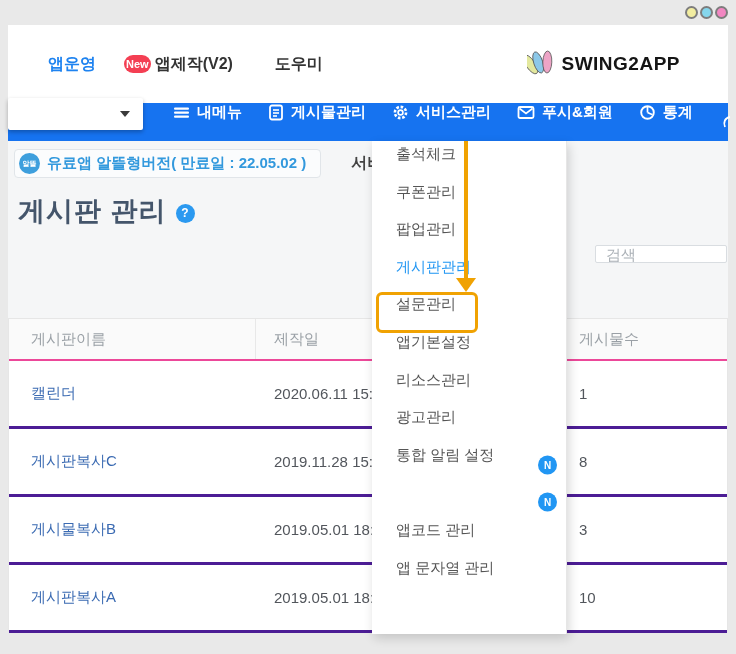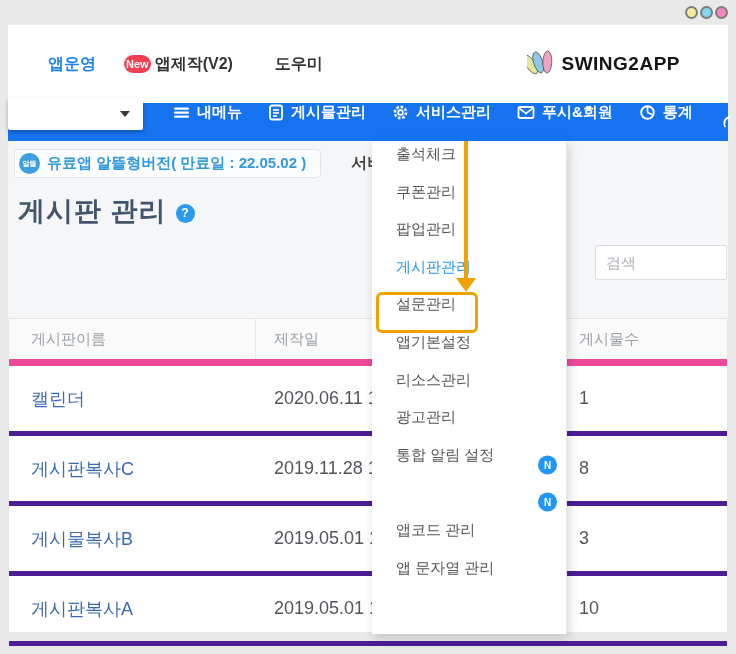--- a/index.html
+++ b/index.html
@@ -35,33 +35,33 @@
   .crumb-box{display:flex;align-items:center;gap:7px;border:1px solid #e1e5e9;border-radius:4px;padding:3px 14px 3px 4px;background:#fbfcfd;}
   .plan-badge{width:21px;height:21px;border-radius:50%;background:#3e9fdd;color:#fff;font-size:7px;font-weight:700;display:flex;align-items:center;justify-content:center;}
   .crumb-app{color:#3399dd;font-size:15px;font-weight:600;}
   .crumb-section{margin-left:30px;color:#444;font-size:16px;font-weight:700;}
   .crumb-chevron{margin-left:10px;color:#a9aeb4;font-size:14px;font-weight:700;}
 
   .title-row{position:absolute;left:10px;top:52px;display:flex;align-items:center;gap:9px;}
   .page-title{font-size:27px;font-weight:700;color:#44556b;letter-spacing:1px;}
   .help-icon{width:19px;height:19px;border-radius:50%;background:#2b99f0;color:#fff;font-size:12px;font-weight:700;display:flex;align-items:center;justify-content:center;cursor:pointer;margin-top:4px;}
 
-  .search-input{position:absolute;top:104px;right:1px;width:132px;height:35px;box-sizing:border-box;border:1px solid #d9dde1;border-radius:2px;background:#fff;padding:0 10px;font-size:15px;color:#333;font-family:"Liberation Sans",sans-serif;outline:none;}
+  .search-input{position:absolute;top:104px;right:1px;width:132px;height:18px;box-sizing:border-box;border:1px solid #d9dde1;border-radius:2px;background:#fff;padding:0 10px;font-size:15px;color:#333;font-family:"Liberation Sans",sans-serif;outline:none;}
   .search-input::placeholder{color:#aab0b6;}
 
   
   .board-card{position:absolute;left:0;right:0;top:177px;bottom:0;background:#fff;border:1px solid #e6e6e6;border-bottom:none;box-sizing:border-box;}
-  .t-head{display:flex;height:40px;background:#fafafa;border-bottom:7px solid #ec4899;color:#9aa0a6;font-size:15px;}
+  .t-head{display:flex;height:40px;background:#fafafa;border-bottom:2px solid #ec4899;color:#9aa0a6;font-size:15px;}
   .t-head .c1{border-right:1px solid #e8e8e8;}
   .t-head .c2{border-right:1px solid #e8e8e8;}
   .cell{display:flex;align-items:center;box-sizing:border-box;}
   .c1{width:247px;padding-left:22px;}
   .c2{width:308px;padding-left:18px;}
   .c3{flex:1;padding-left:15px;}
-  .t-row{display:flex;height:65px;border-bottom:5px solid #4c1d95;font-size:18px;}
+  .t-row{display:flex;height:65px;border-bottom:3px solid #4c1d95;font-size:15px;}
   .t-row .name{color:#3a6ab2;cursor:pointer;}
   .t-row .created{color:#52565c;white-space:nowrap;}
   .t-row .posts{color:#52565c;}
 
   
   .service-dropdown{position:absolute;left:364px;top:116px;width:195px;height:493px;background:#fff;box-shadow:2px 4px 10px rgba(0,0,0,.16);border-right:1px solid #e6e6e6;box-sizing:border-box;z-index:40;padding-top:4px;}
   .dd-item{position:relative;height:37.6px;display:flex;align-items:flex-start;padding-left:24px;font-size:15px;color:#555;cursor:pointer;}
   .dd-item.active span{color:#2196f3;}
   .n-badge{position:absolute;right:9px;top:50%;transform:translateY(-50%);width:19px;height:19px;border-radius:50%;background:#2196f3;color:#fff;font-size:10px;font-weight:700;display:flex;align-items:center;justify-content:center;}
   .dd-highlight{position:absolute;left:4px;top:151px;width:102px;height:41px;border:3px solid #f0a202;border-radius:6px;box-sizing:border-box;z-index:55;pointer-events:none;}

